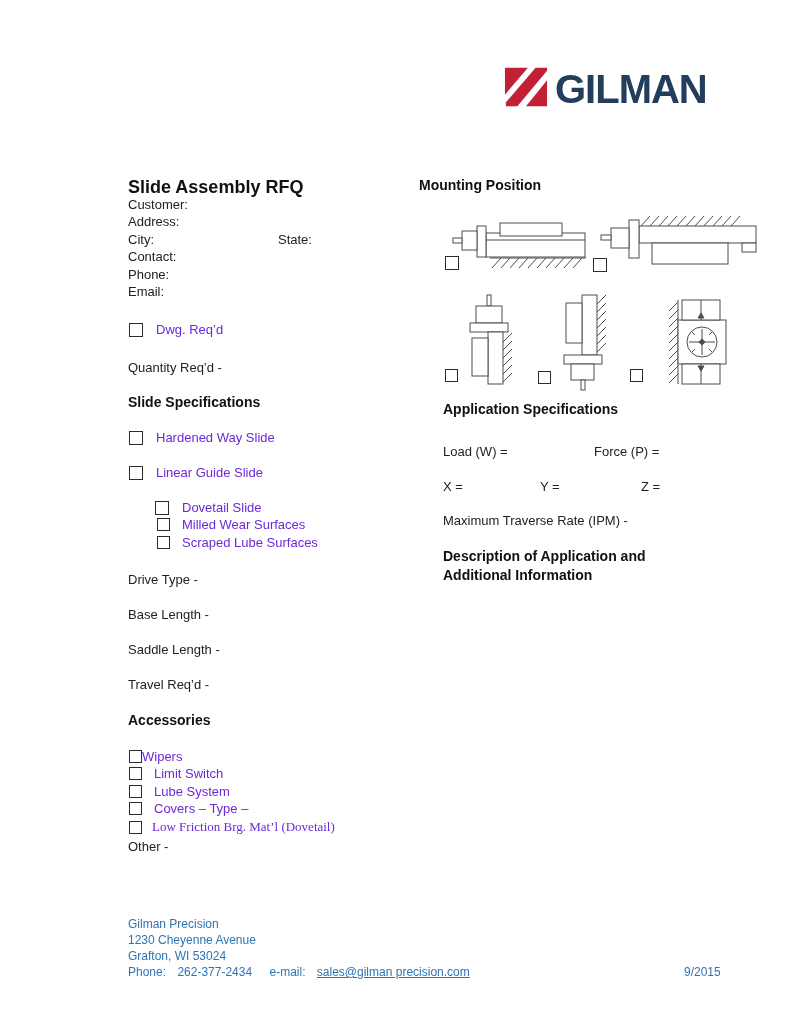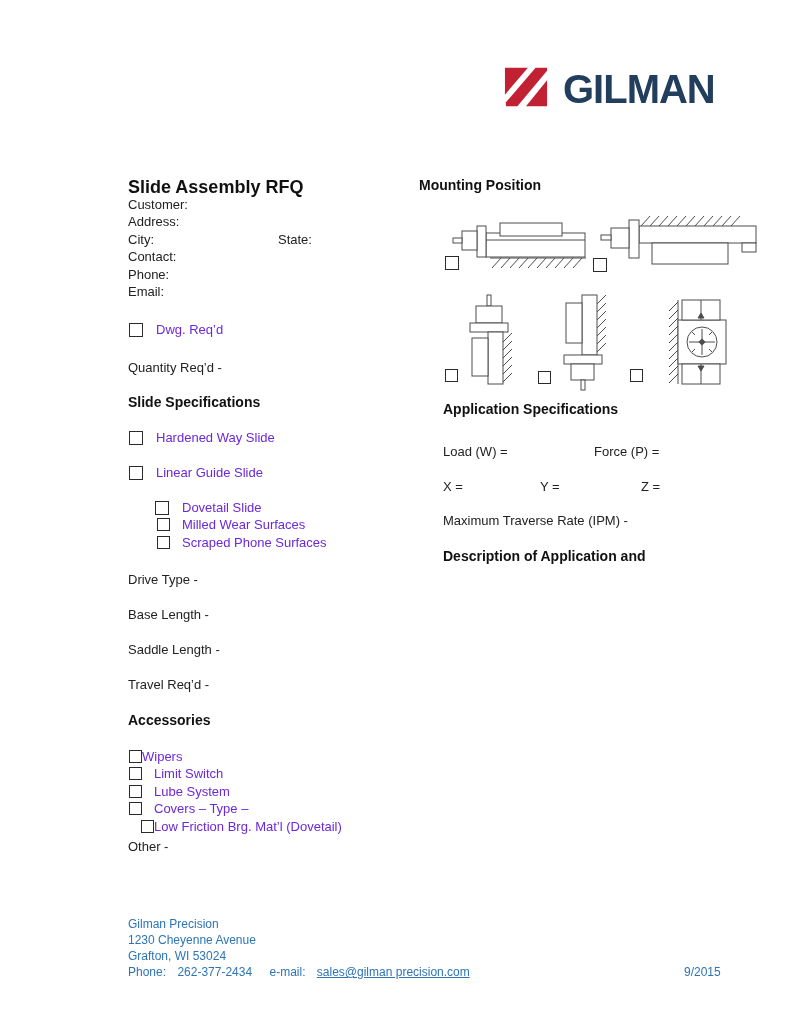--- a/index.html
+++ b/index.html
@@ -1,21 +1,21 @@
 <!DOCTYPE html>
 <html><head>
 <meta charset="utf-8">
 <style>
   * { margin:0; padding:0; box-sizing:border-box; }
   html,body { background:#fff; }
   .page {
     position:relative; width:800px; height:1035px; background:#ffffff;
     font-family:"Liberation Sans", sans-serif; color:#222; overflow:hidden;
   }
-  .abs { position:absolute;gap:8px; }
+  .abs { position:absolute; }
   .body-text { font-size:13px; line-height:17px; color:#222; white-space:nowrap; }
   .section-head { font-size:14px; font-weight:bold; color:#111; white-space:nowrap; }
   .page-title { font-size:18px; font-weight:bold; color:#111; white-space:nowrap; }
   .cb {
     width:14px; height:14px; border:1.6px solid #2b2b2b; background:#fff;
     display:inline-block; flex:0 0 auto;
   }
   .cb.small { width:13px; height:13px; }
   .cbrow { display:flex; align-items:center; gap:13px; }
   .cbrow .lbl { font-size:13px; color:#6d28d9; white-space:nowrap; }
@@ -71,21 +71,21 @@
   <div class="abs cbrow" style="left:129px; top:500px;padding-left:26px;">
     <span class="cb"></span>
     <span class="lbl">Dovetail Slide</span>
   </div>
   <div class="abs cbrow" style="left:157px; top:517px; gap:12px;">
     <span class="cb small"></span>
     <span class="lbl">Milled Wear Surfaces</span>
   </div>
   <div class="abs cbrow" style="left:157px; top:535px; gap:12px;">
     <span class="cb small"></span>
-    <span class="lbl">Scraped Phone Surfaces</span>
+    <span class="lbl">Scraped Lube Surfaces</span>
   </div>
 
   <div class="abs body-text" style="left:128px; top:571px;">Drive Type -</div>
   <div class="abs body-text" style="left:128px; top:606px;">Base Length -</div>
   <div class="abs body-text" style="left:128px; top:641px;">Saddle Length -</div>
   <div class="abs body-text" style="left:128px; top:676px;">Travel Req’d -</div>
 
   <div class="abs section-head" style="left:128px; top:712px;">Accessories</div>
 
   <div class="abs cbrow" style="left:129px; top:749px; gap:0;">
@@ -97,21 +97,21 @@
     <span class="lbl">Limit Switch</span>
   </div>
   <div class="abs cbrow" style="left:129px; top:784px; gap:12px;">
     <span class="cb small"></span>
     <span class="lbl">Lube System</span>
   </div>
   <div class="abs cbrow" style="left:129px; top:801px; gap:12px;">
     <span class="cb small"></span>
     <span class="lbl">Covers – Type –</span>
   </div>
-  <div class="abs cbrow" style="left:141px; top:819px; gap:0;">
+  <div class="abs cbrow" style="left:129px; top:819px; gap:10px;font-family:Liberation Serif, serif;">
     <span class="cb small"></span>
     <span class="lbl">Low Friction Brg. Mat’l (Dovetail)</span>
   </div>
   <div class="abs body-text" style="left:128px; top:838px;">Other -</div>
 
   <div class="abs section-head" style="left:419px; top:177px;">Mounting Position</div>
 
   <div class="abs drawing" style="left:452px; top:218px;">
     <svg width="135" height="52" viewBox="0 0 135 52" stroke="#4d4d4d" stroke-width="1" fill="#fff">
       <rect x="34" y="15" width="99" height="24"></rect>
@@ -189,20 +189,21 @@
   <div class="abs body-text" style="left:594px; top:443px;">Force (P) =</div>
 
   <div class="abs body-text" style="left:443px; top:478px;">X =</div>
   <div class="abs body-text" style="left:540px; top:478px;">Y =</div>
   <div class="abs body-text" style="left:641px; top:478px;">Z =</div>
 
   <div class="abs body-text" style="left:443px; top:512px;">Maximum Traverse Rate (IPM) -</div>
 
   <div class="abs section-head" style="left:443px; top:547px; line-height:19px;">
     <div>Description of Application and</div>
+    <div>Additional Information</div>
   </div>
 
   <div class="abs footer-text" style="left:128px; top:916px;">Gilman Precision</div>
   <div class="abs footer-text" style="left:128px; top:932px;">1230 Cheyenne Avenue</div>
   <div class="abs footer-text" style="left:128px; top:948px;">Grafton, WI  53024</div>
   <div class="abs footer-text" style="left:128px; top:964px;">
     <span>Phone:</span>
     <span style="margin-left:8px;">262-377-2434</span>
     <span style="margin-left:14px;">e-mail:</span>
     <span class="footer-link" style="margin-left:8px;">sales@gilman precision.com</span>

